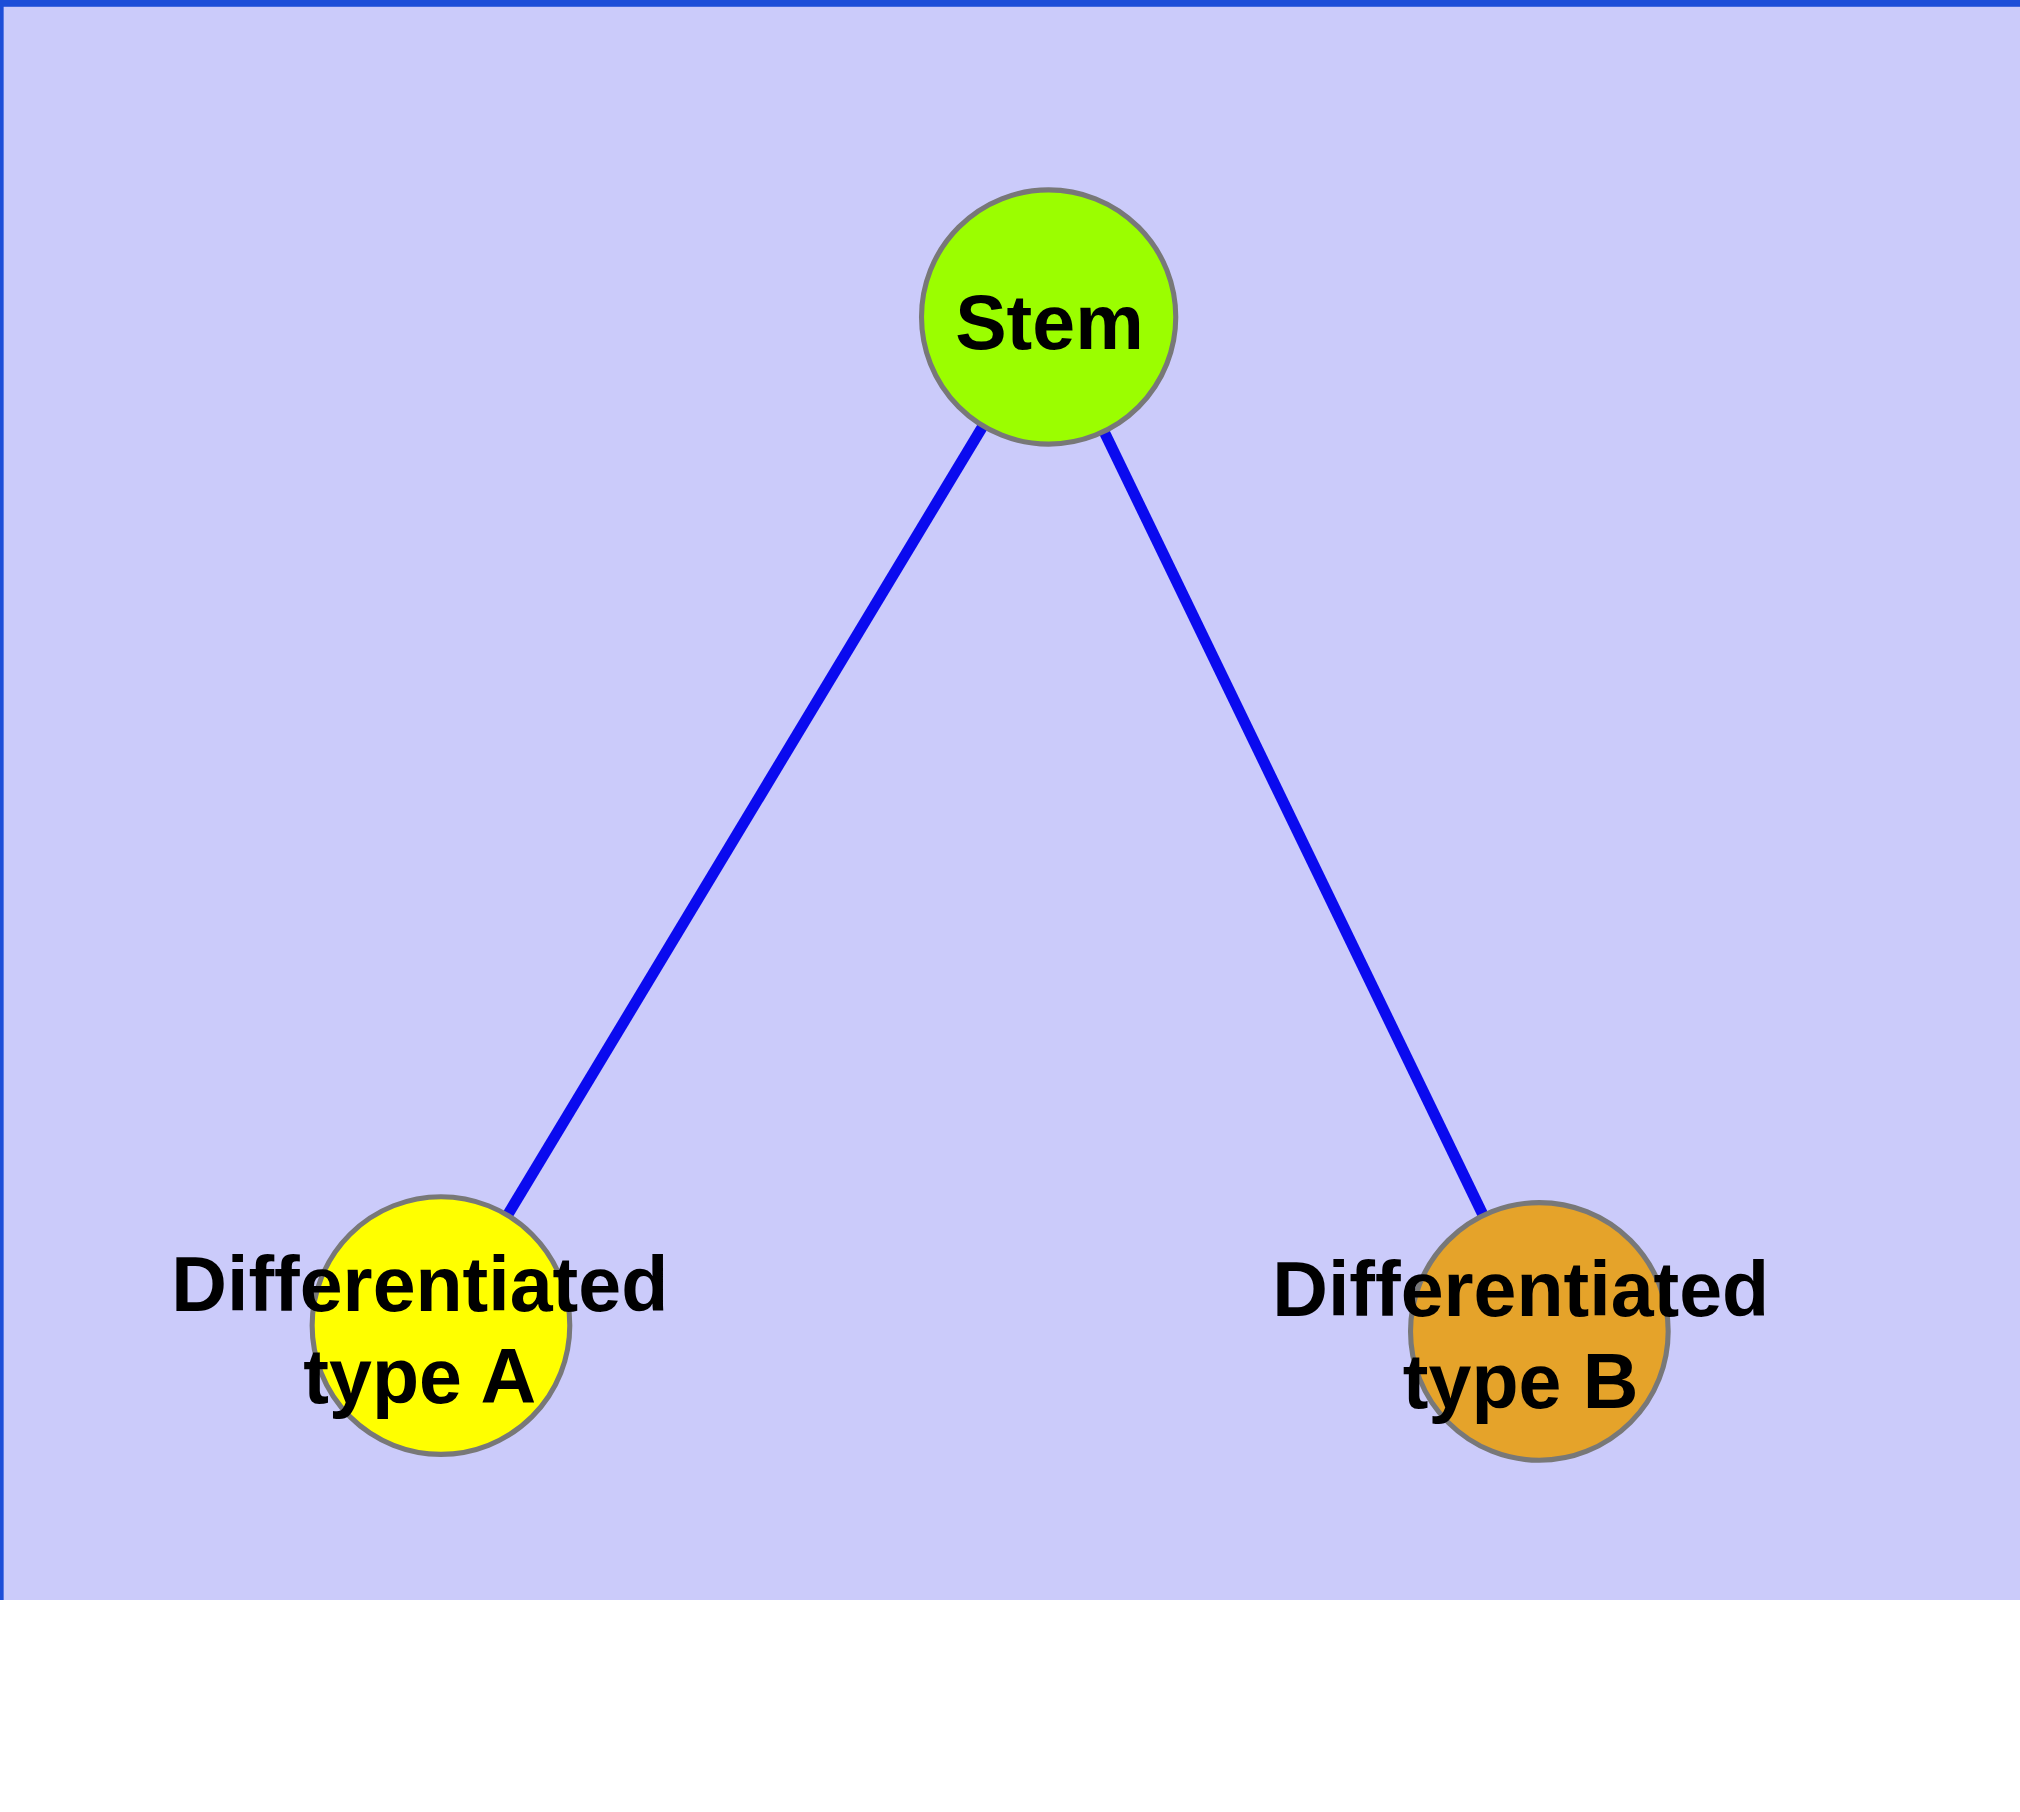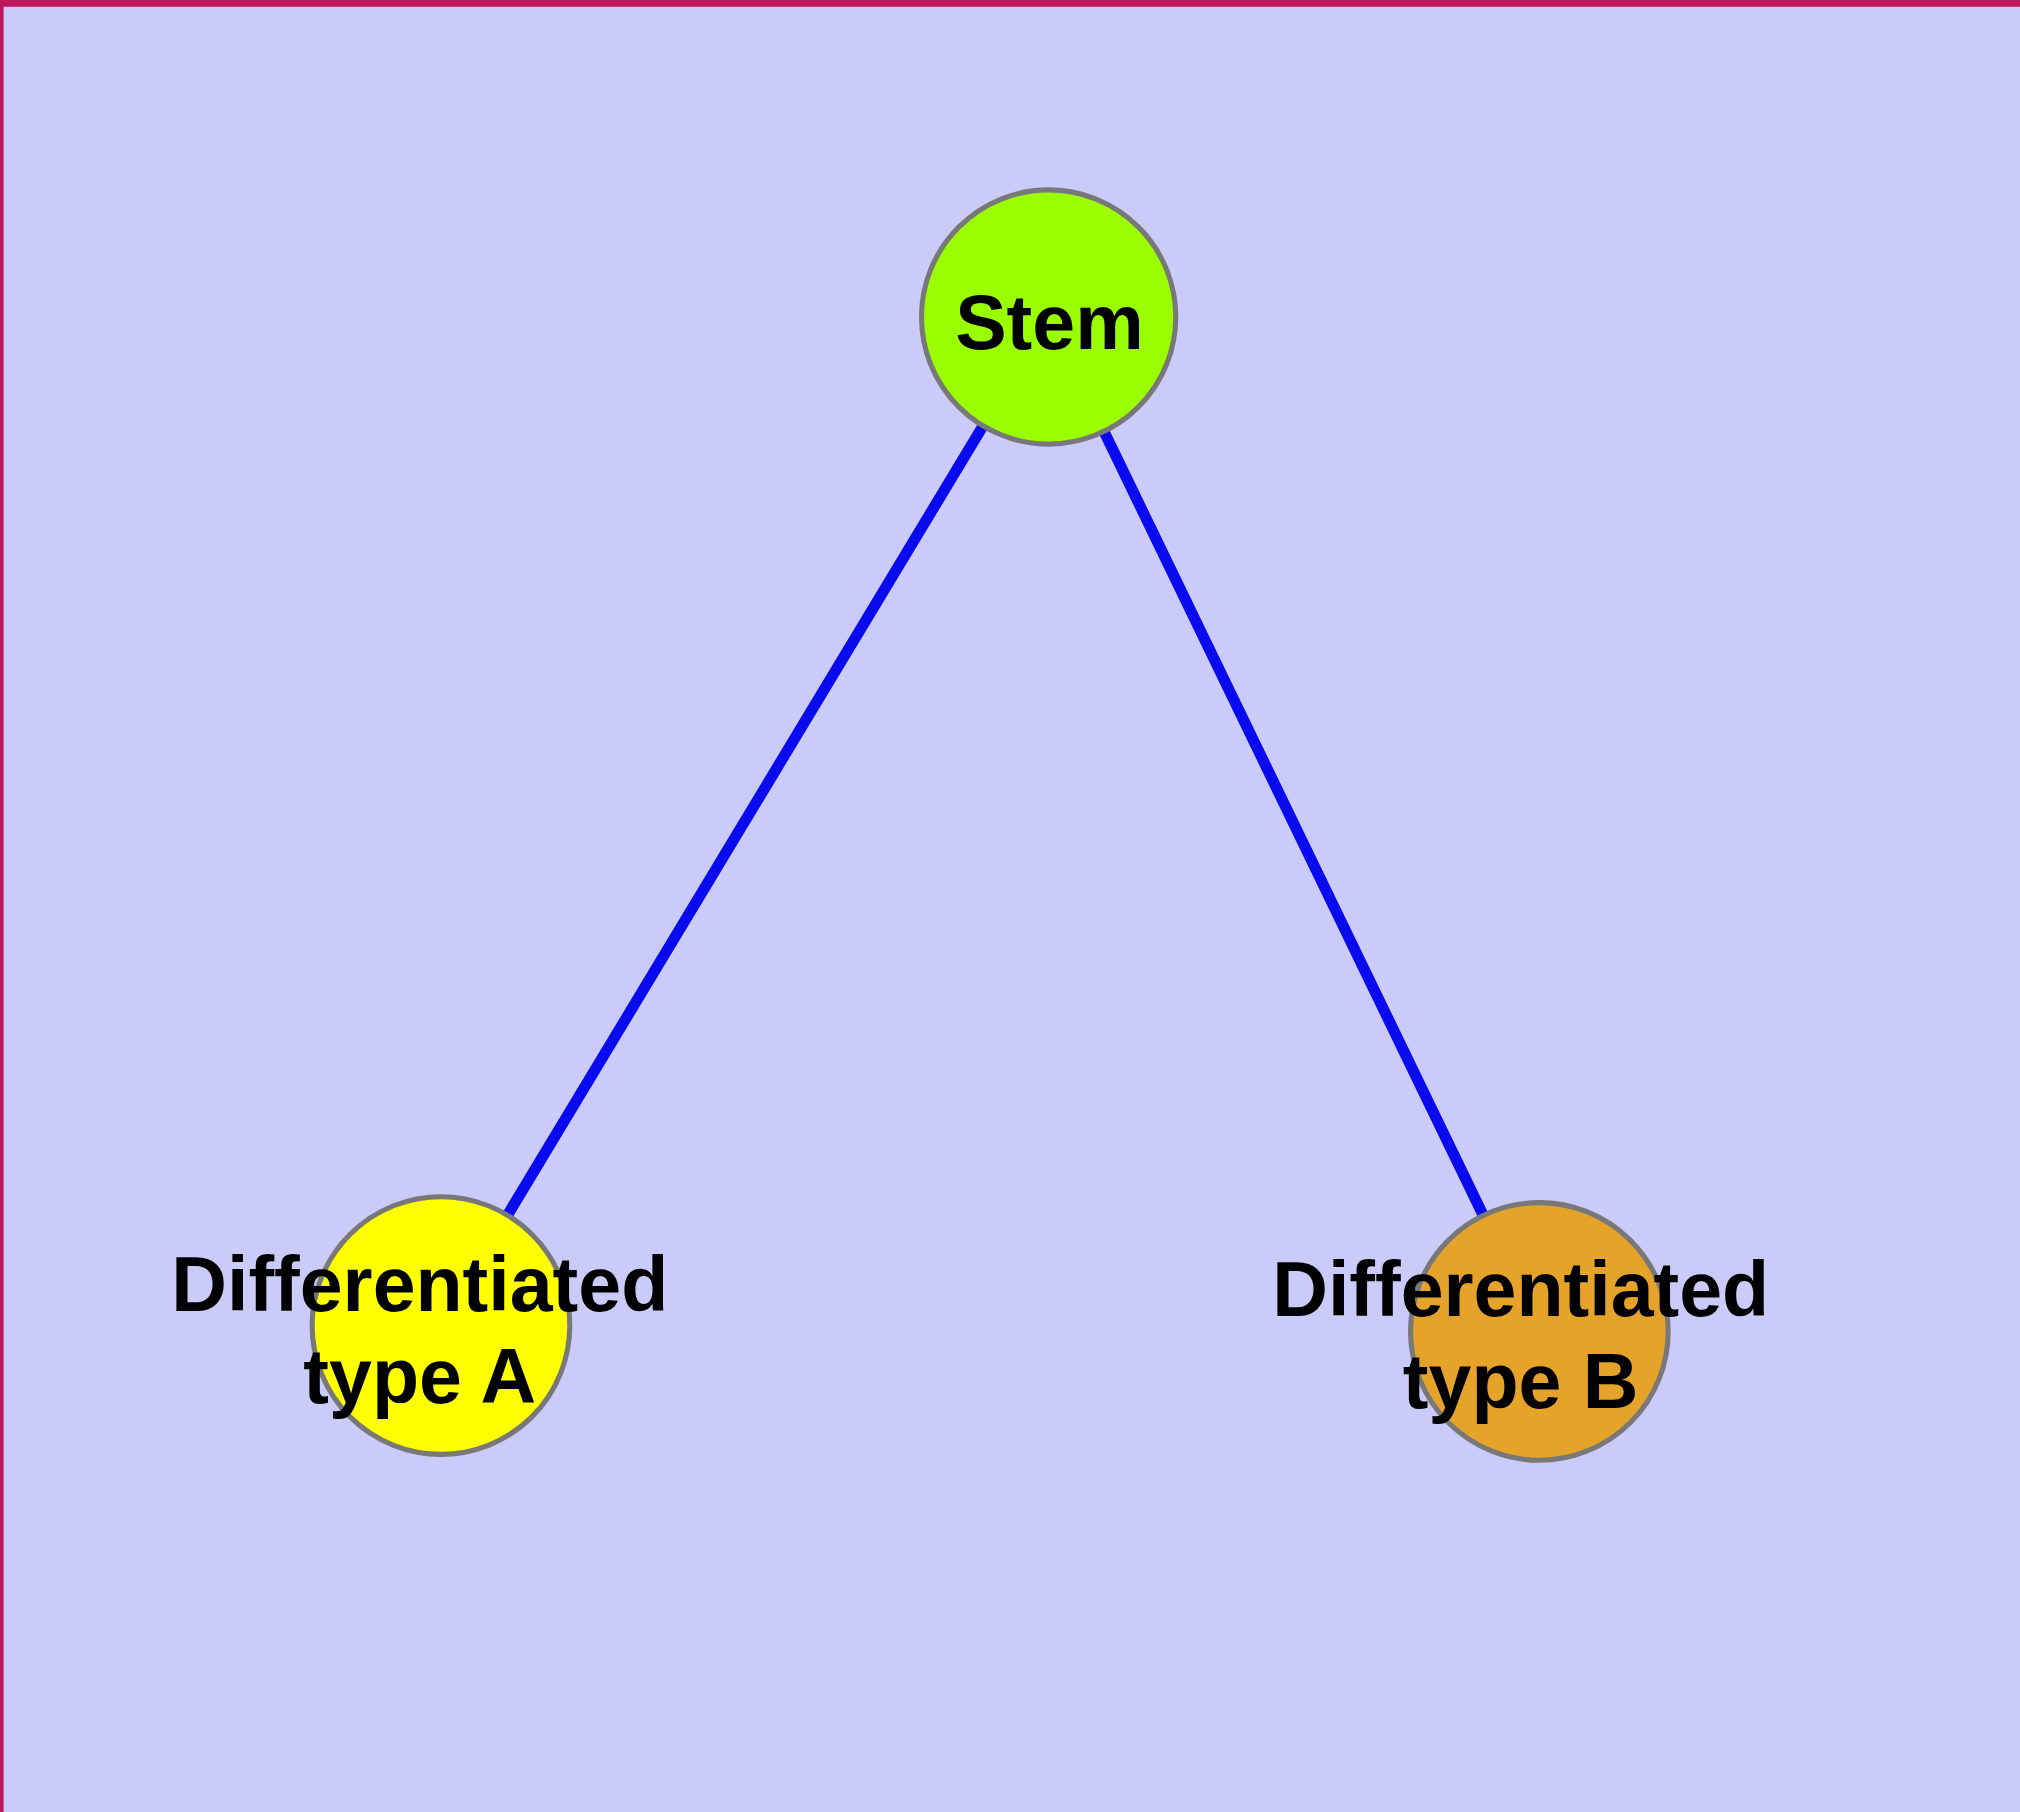--- a/index.html
+++ b/index.html
@@ -3,22 +3,22 @@
 <meta charset="utf-8">
 <style>
   html, body {
     margin: 0;
     padding: 0;
     background: #FFFFFF;
   }
   .canvas {
     position: relative;
     width: 2021px;
-    height: 1812px;
-    background: #be185d;
+    height: 1600px;
+    background: #1d4ed8;
     overflow: hidden;
     font-family: "Liberation Sans", sans-serif;
   }
   svg.graph {
     position: absolute;
     top: 0;
     left: 0;
   }
   .node-label {
     font-family: "Liberation Sans", sans-serif;

